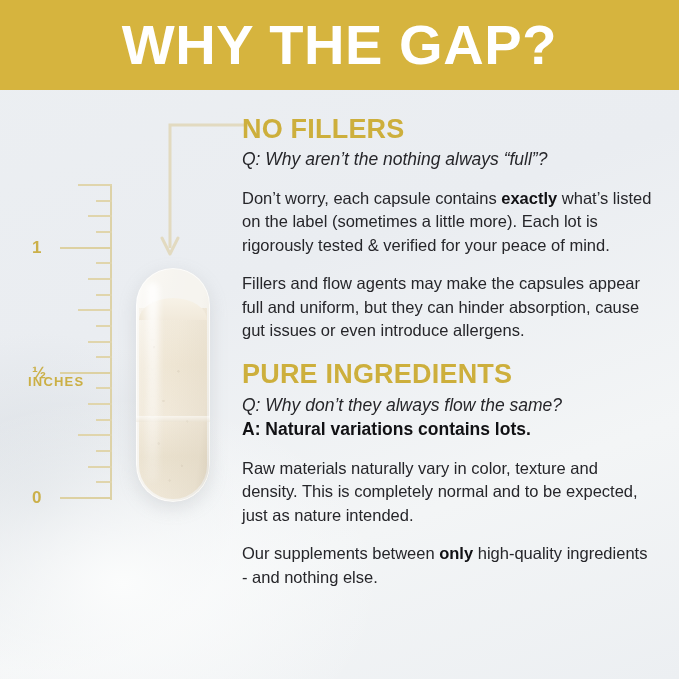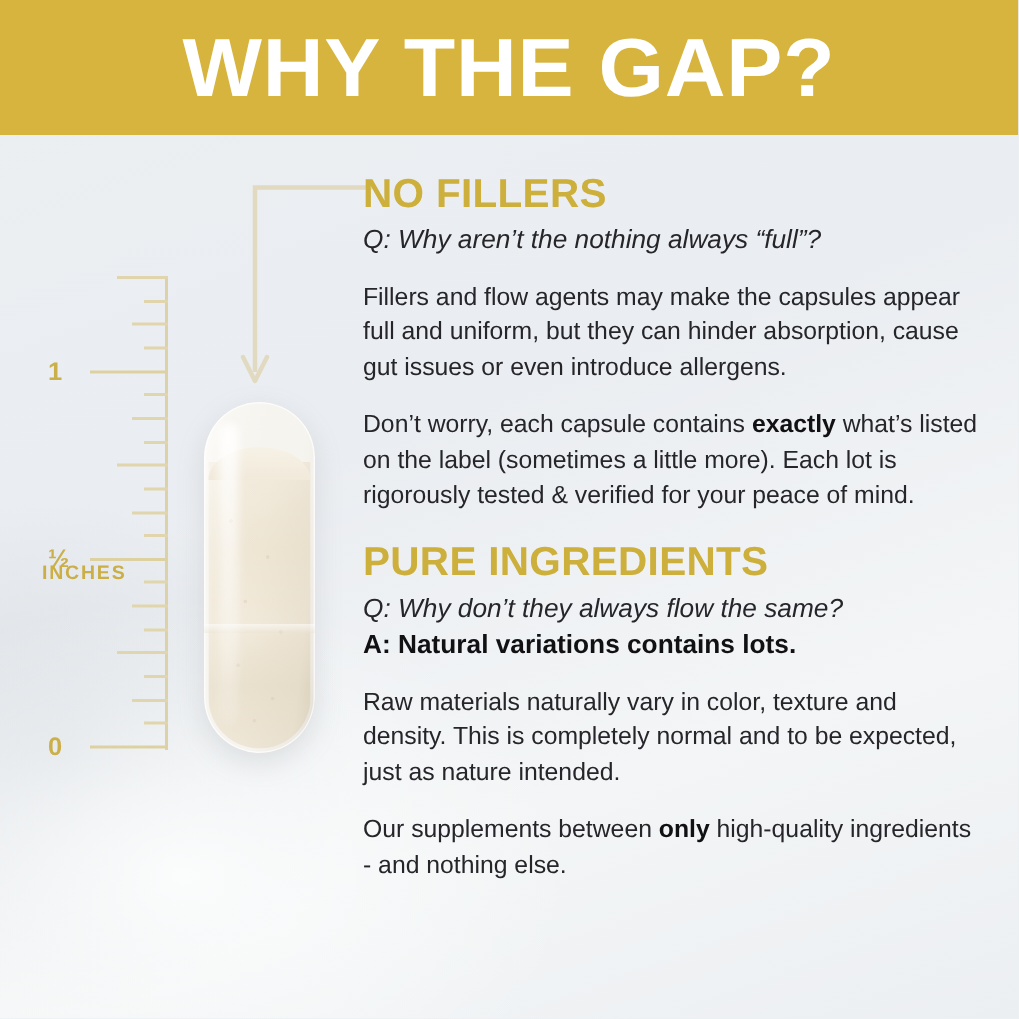--- a/index.html
+++ b/index.html
@@ -278,22 +278,22 @@
       <div id="powder-top"></div>
       <div id="powder-speckle"></div>
       <div id="capsule-band"></div>
       <div id="capsule-shine"></div>
     </div>
   </div>
 
   <div id="content">
       <div class="section-heading">NO FILLERS</div>
       <div class="qa-q">Q: Why aren’t the nothing always “full”?</div>
+      <p class="body-p"><span>Don’t worry, each capsule contains </span><b>exactly</b><span> what’s listed on the label (sometimes a little more). Each lot is rigorously tested &amp; verified for your peace of mind.</span></p>
       <p class="body-p"><span>Fillers and flow agents may make the capsules appear full and uniform, but they can hinder absorption, cause gut issues or even introduce allergens.</span></p>
-      <p class="body-p"><span>Don’t worry, each capsule contains </span><b>exactly</b><span> what’s listed on the label (sometimes a little more). Each lot is rigorously tested &amp; verified for your peace of mind.</span></p>
       <div class="section-gap"></div>
       <div class="section-heading">PURE INGREDIENTS</div>
       <div class="qa-q">Q: Why don’t they always flow the same?</div>
       <div class="qa-a">A: Natural variations contains lots.</div>
       <p class="body-p"><span>Raw materials naturally vary in color, texture and density. This is completely normal and to be expected, just as nature intended.</span></p>
       <p class="body-p"><span>Our supplements between </span><b>only</b><span> high-quality ingredients - and nothing else.</span></p>
     </div>
 
 </div>
 

